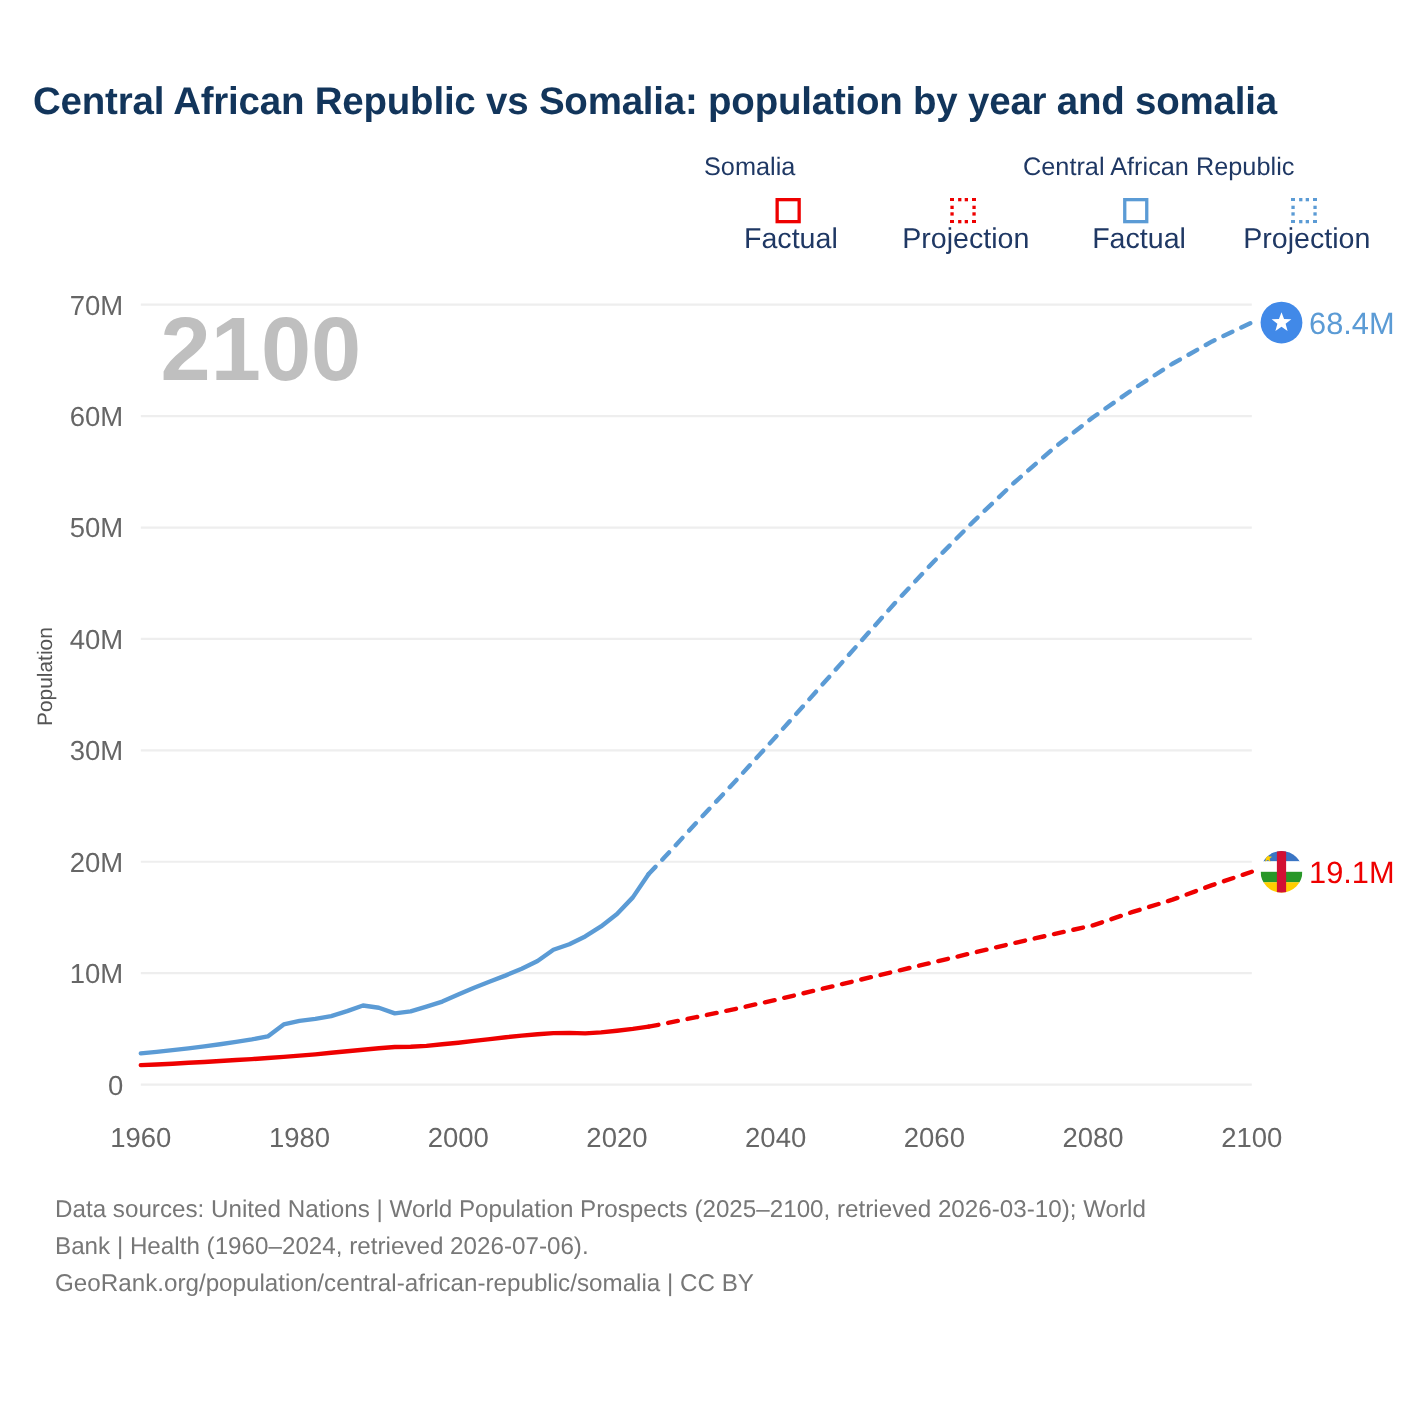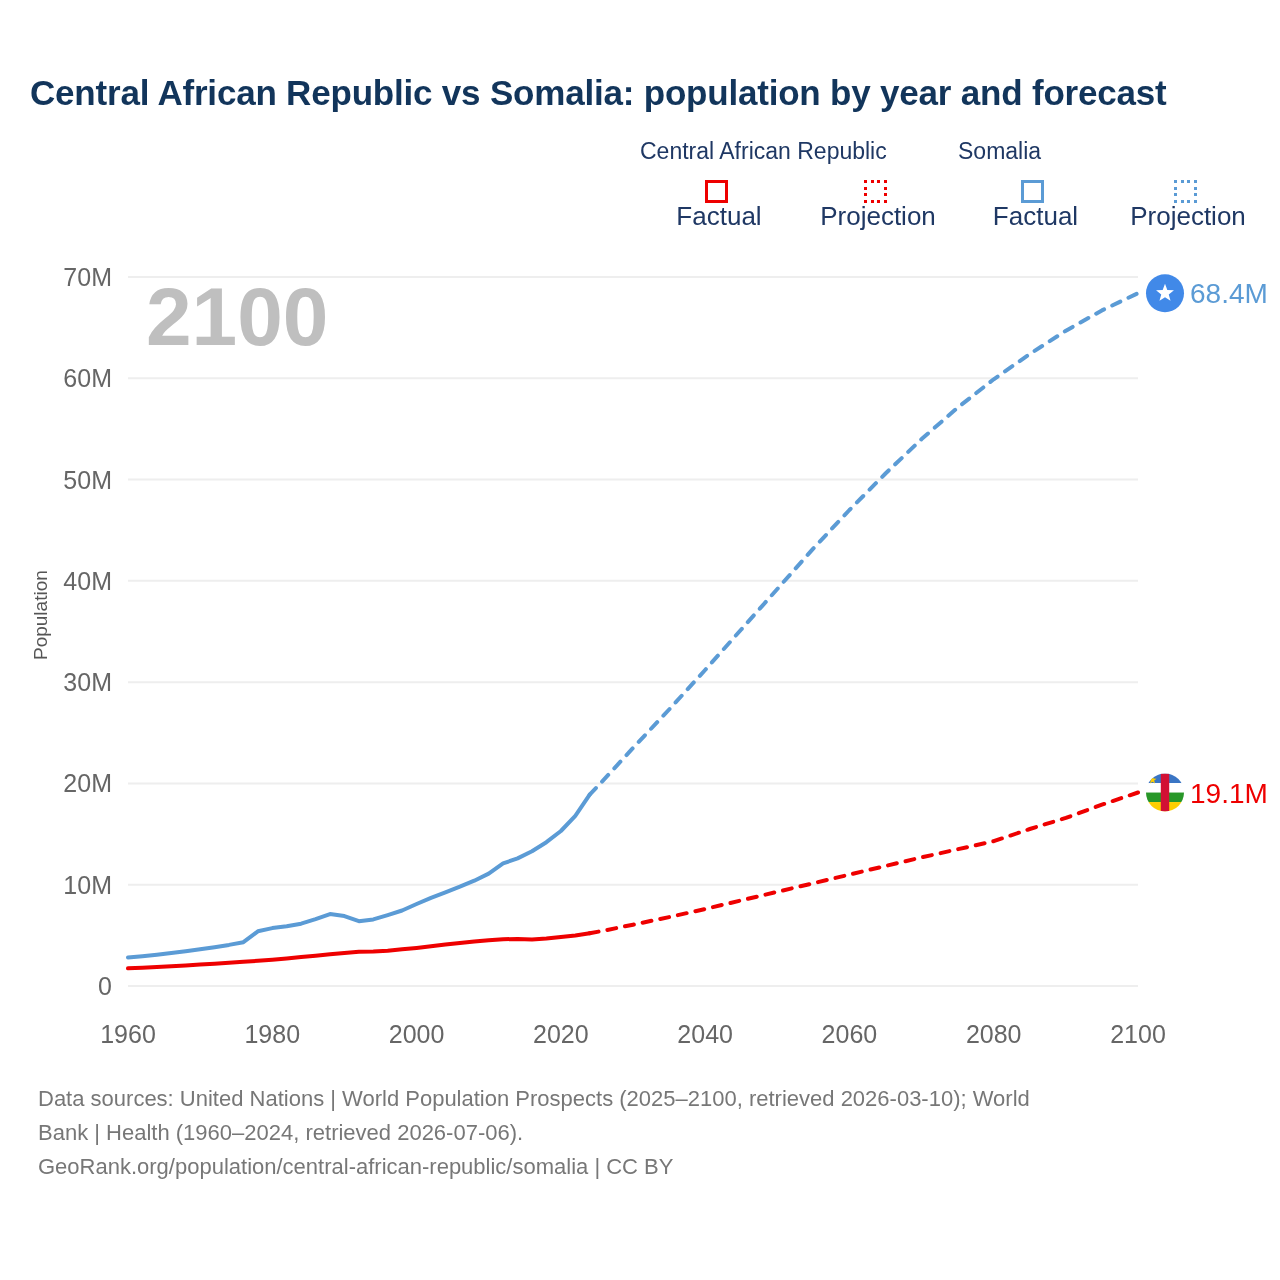--- a/index.html
+++ b/index.html
@@ -130,33 +130,33 @@
   
   .footer {
     position: absolute;
     left: 38px;
     top: 1082px;
     width: 1200px;
     color: #777777;
     font-size: 22px;
     line-height: 1.55;
   }
-  .footer div { white-space: normal; }
+  .footer div { white-space: normal; margin-left: 12px; }
 </style>
 </head>
 <body>
 
 <div class="page">
 
-  <div class="chart-title">Central African Republic vs Somalia: population by year and forecast</div>
+  <div class="chart-title">Central African Republic vs Somalia: population by year and somalia</div>
 
   <div class="legend">
     <div class="legend-groups">
+      <span class="legend-group-title g1">Somalia</span>
       <span class="legend-group-title g0">Central African Republic</span>
-      <span class="legend-group-title g1">Somalia</span>
     </div>
     <div class="legend-rows">
       <div class="legend-item li0">
         <span class="swatch solid-red"></span>
         <span class="legend-label">Factual</span>
       </div>
       <div class="legend-item li1">
         <span class="swatch dotted-red"></span>
         <span class="legend-label">Projection</span>
       </div>

